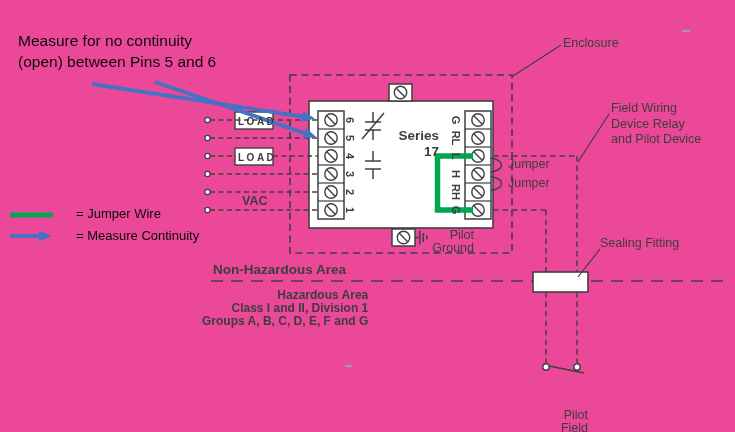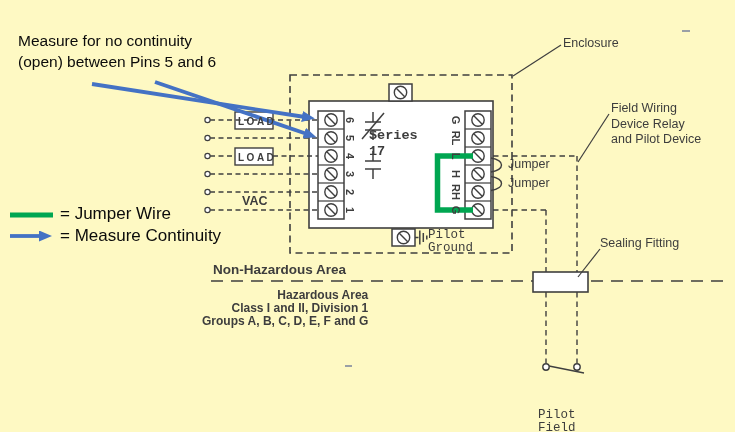--- a/index.html
+++ b/index.html
@@ -1,25 +1,25 @@
 <!DOCTYPE html>
 <html><head>
 <meta charset="utf-8">
 <style>
   html,body { margin:0; padding:0; background:#fff; }
   .canvas {
-    position:relative; width:735px; height:432px; background:#fef9c3;
+    position:relative; width:735px; height:432px; background:#ec4899;
     font-family:"Liberation Sans", sans-serif; overflow:hidden;
   }
   svg.layer { position:absolute; left:0; top:0; }
   .txt { position:absolute; color:#3d3d3d; font-size:12.5px; line-height:15px; white-space:nowrap; }
   .ann { font-size:15.5px; color:#0b0b0b; line-height:21px; }
-  .leg { font-size:17px; color:#0b0b0b; }
+  .leg { font-size:13px; color:#0b0b0b;margin-left:16px; }
   .bold { font-weight:bold; }
-  .ctr { text-align:left;font-family:Liberation Mono, monospace; }
+  .ctr { text-align:right; }
   .pin {
     position:absolute; font-size:11px; font-weight:bold; color:#3d3d3d;
     text-align:center; transform:rotate(90deg); white-space:nowrap; line-height:12px;
   }
   .loadtxt {
     position:absolute; font-size:10px; font-weight:bold; color:#3d3d3d;
     letter-spacing:2.5px; padding-left:3px; text-align:center; line-height:11px;
   }
   .artifact { position:absolute; background:#9aa0a6; }
 </style>

